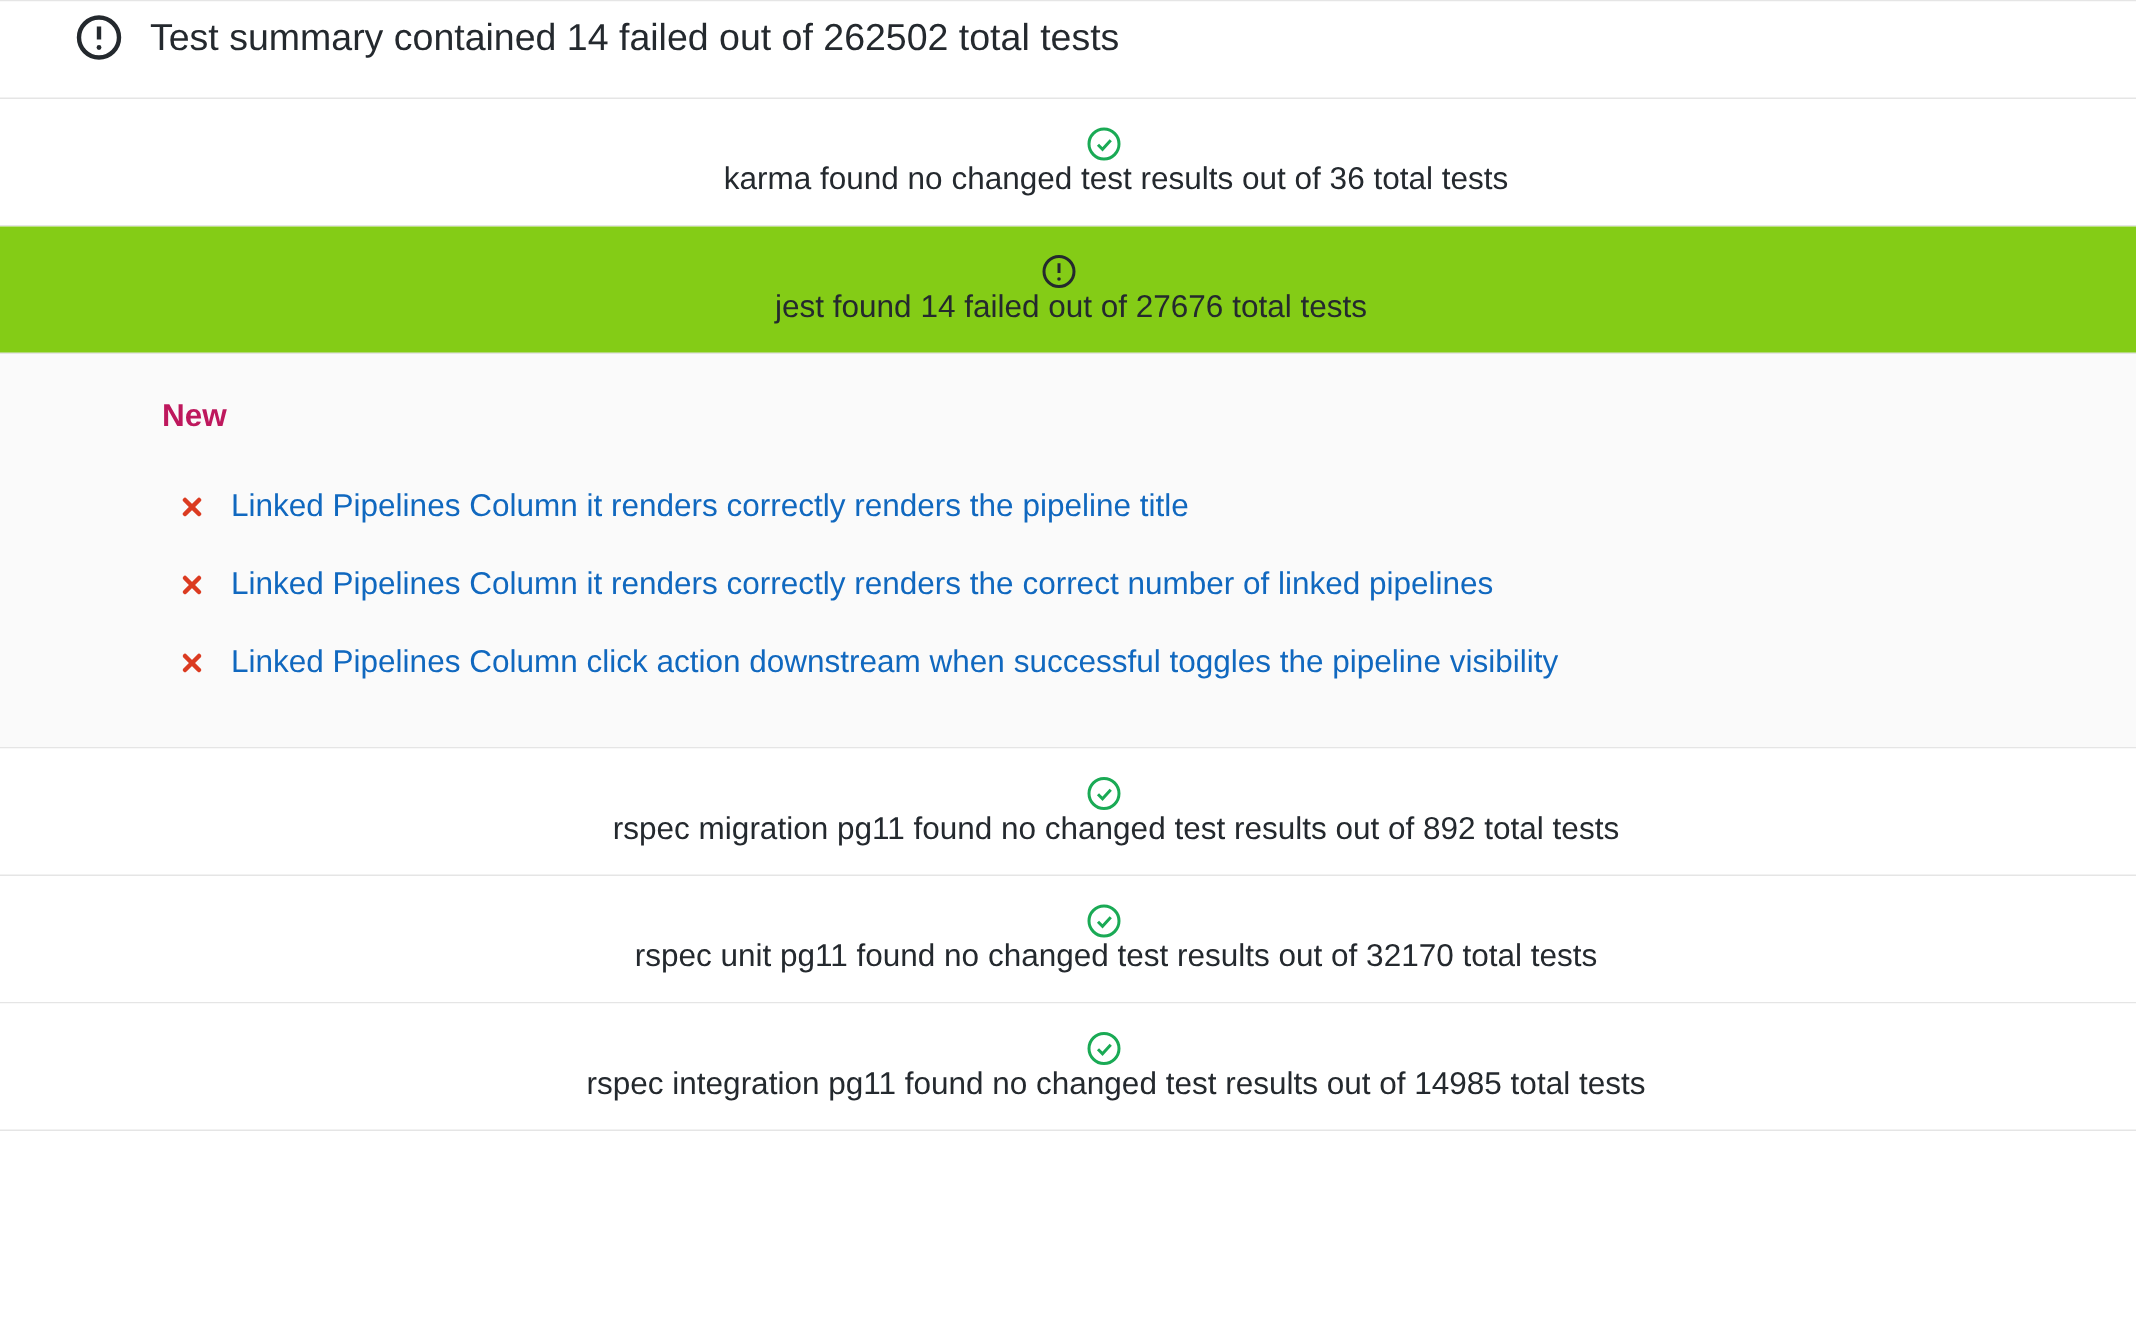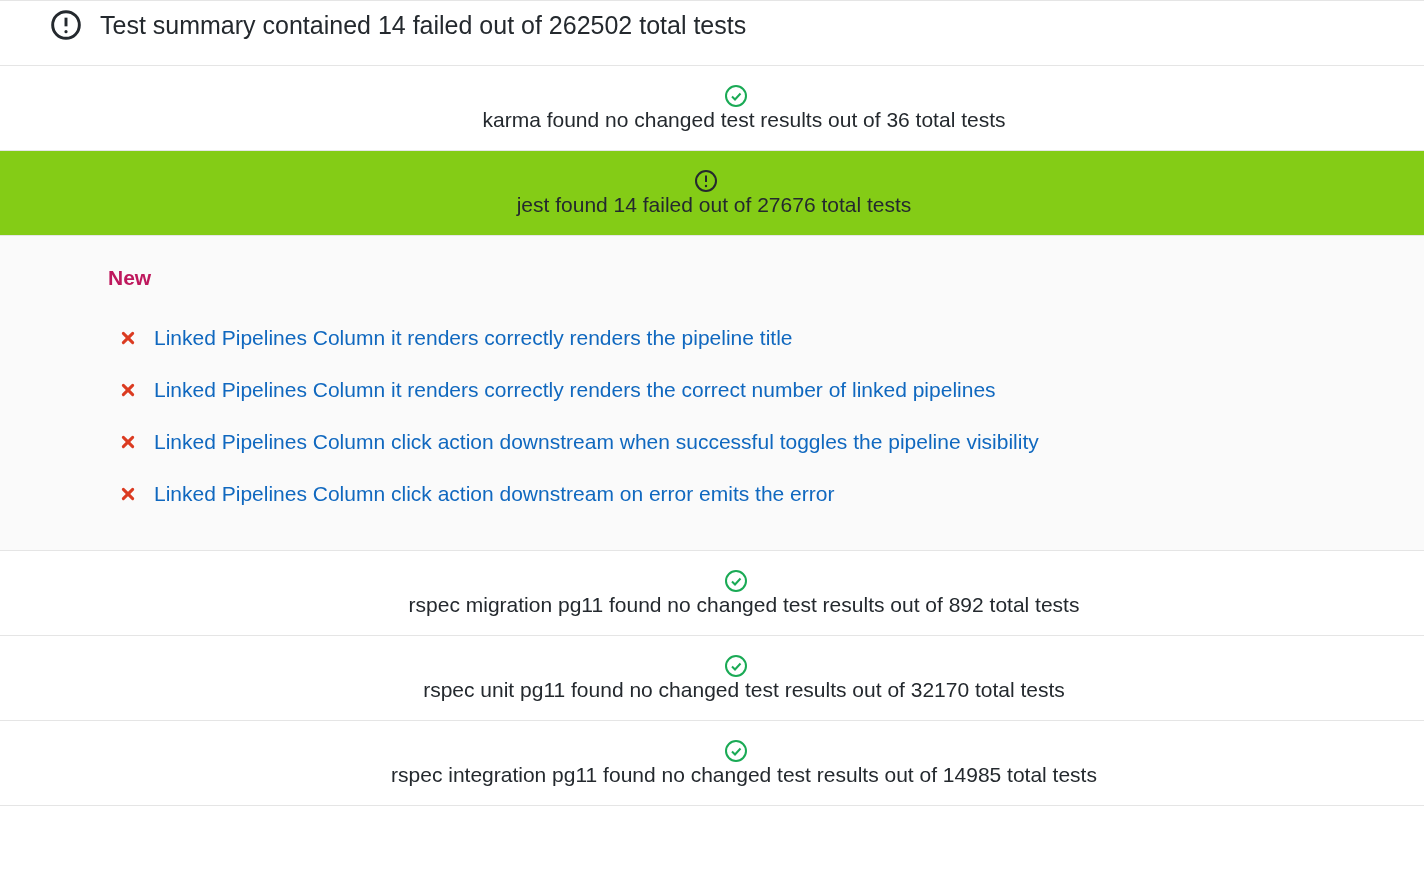--- a/index.html
+++ b/index.html
@@ -161,29 +161,20 @@
     <div class="test-row">
       <span class="fail-icon-wrap icon-fail-x">
         <svg width="16" height="16" viewBox="0 0 24 24" fill="none" stroke="#db3b21" stroke-width="4.5" stroke-linecap="round">
           <line x1="5" y1="5" x2="19" y2="19"></line>
           <line x1="19" y1="5" x2="5" y2="19"></line>
         </svg>
       </span>
       <a class="test-link">Linked Pipelines Column click action downstream when successful toggles the pipeline visibility</a>
     </div>
 
-    <div class="test-row">
-      <span class="fail-icon-wrap icon-fail-x">
-        <svg width="16" height="16" viewBox="0 0 24 24" fill="none" stroke="#db3b21" stroke-width="4.5" stroke-linecap="round">
-          <line x1="5" y1="5" x2="19" y2="19"></line>
-          <line x1="19" y1="5" x2="5" y2="19"></line>
-        </svg>
-      </span>
-      <a class="test-link">Linked Pipelines Column click action downstream on error emits the error</a>
-    </div>
   </div>
 
   <div class="suite-row">
     <span class="icon-wrap icon-check-circle">
       <svg width="24" height="24" viewBox="0 0 24 24" fill="none" stroke="#1aaa55" stroke-width="2">
         <circle cx="12" cy="12" r="10"></circle>
         <polyline points="8,12.5 11,15.5 16.5,9.5"></polyline>
       </svg>
     </span>
     <span class="suite-text">rspec migration pg11 found no changed test results out of 892 total tests</span>

